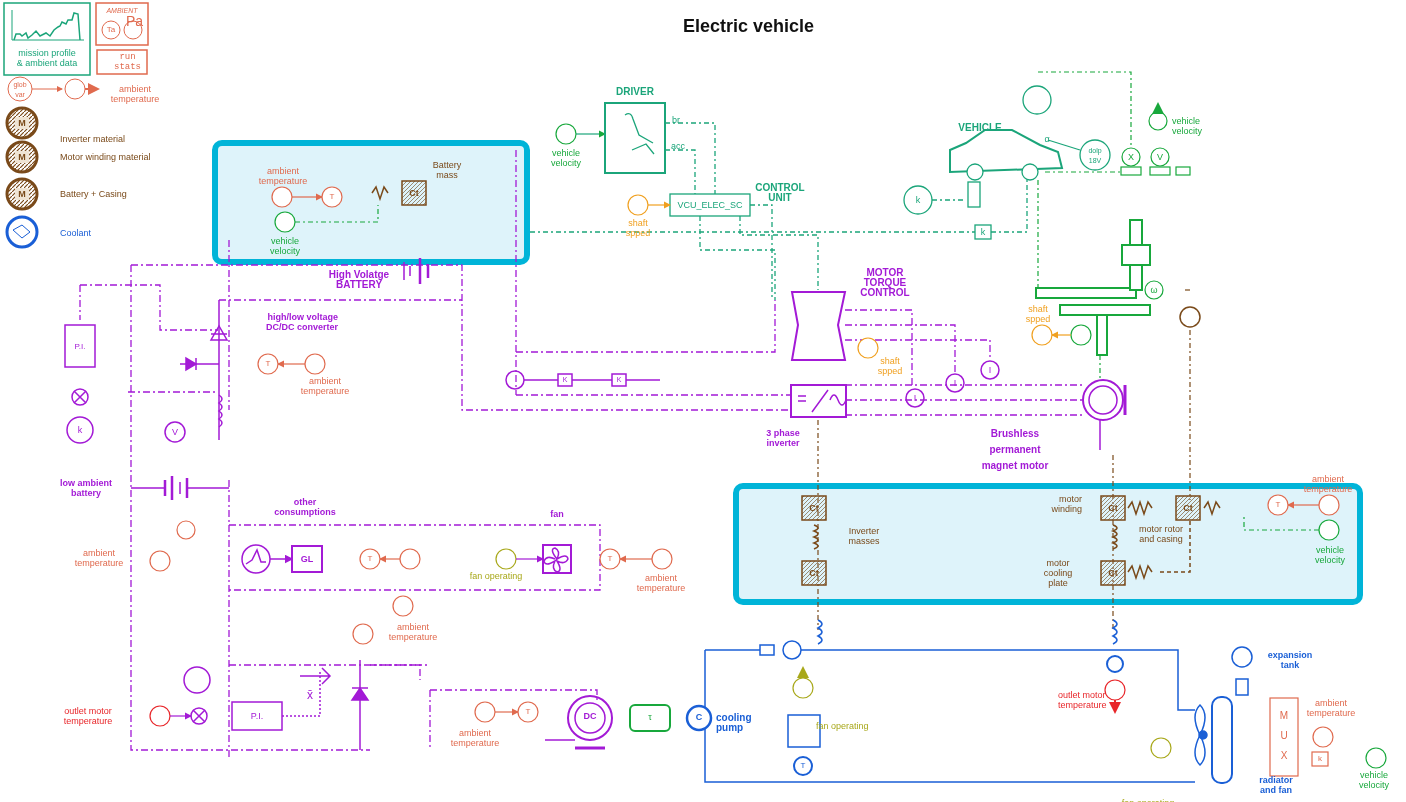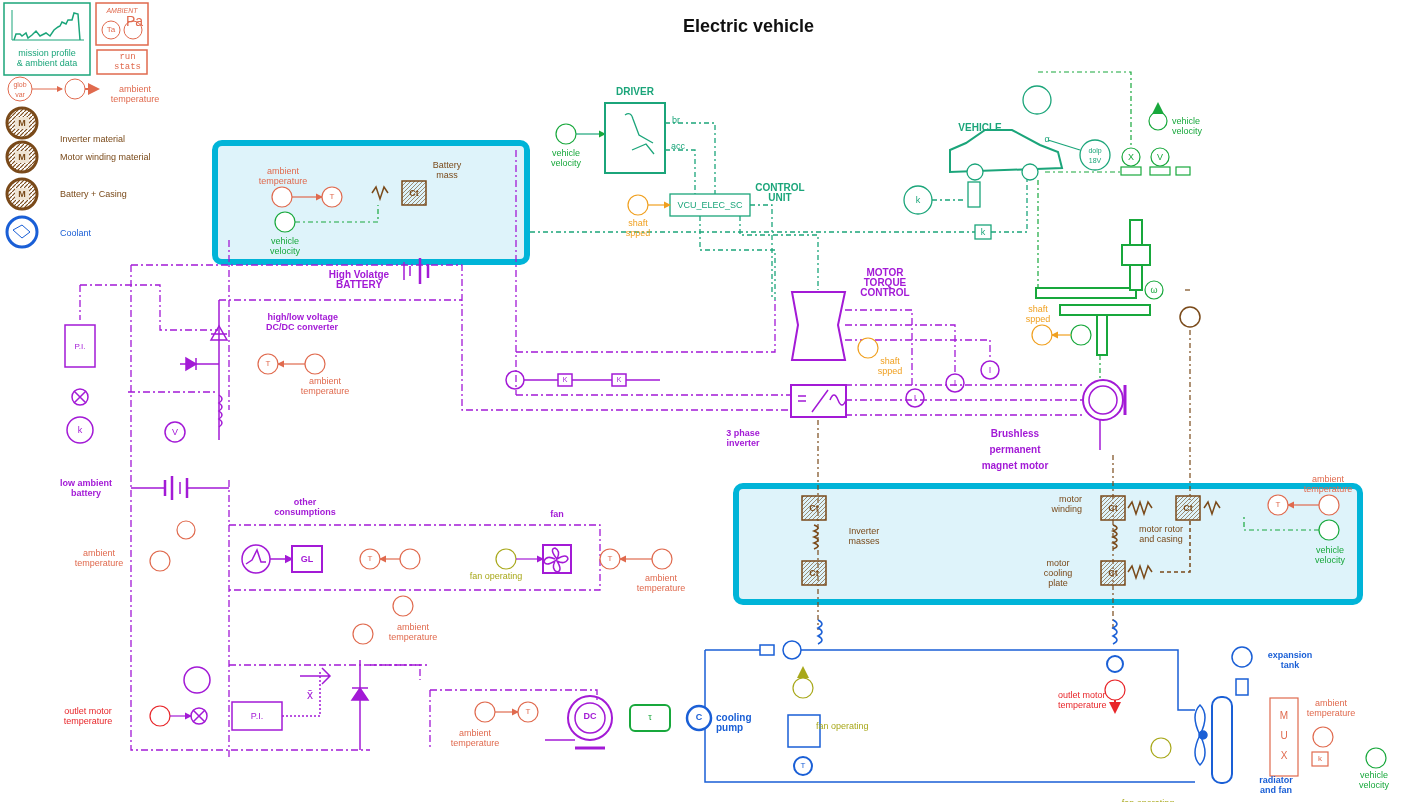--- a/index.html
+++ b/index.html
@@ -394,21 +394,21 @@
 
 <div class="lbl purple bold" style="left:845px;top:268px;width:80px;font-size:10px;">MOTOR
 TORQUE
 CONTROL</div>
 <div class="lbl orange" style="left:862px;top:356px;width:56px;">shaft
 spped</div>
 <div class="lbl purple" style="left:909px;top:393px;width:12px;">I</div>
 <div class="lbl purple" style="left:949px;top:378px;width:12px;">I</div>
 <div class="lbl purple" style="left:984px;top:365px;width:12px;">I</div>
 
-<div class="lbl purple bold" style="left:710px;top:428px;width:66px;">3 phase
+<div class="lbl purple bold" style="left:750px;top:428px;width:66px;">3 phase
 inverter</div>
 <div class="lbl purple bold" style="left:965px;top:426px;width:100px;font-size:10px;line-height:16px;">Brushless
 permanent
 magnet motor</div>
 
 <div class="lbl purple bold" style="left:228px;top:312px;width:110px;text-align:right;">high/low voltage
 DC/DC converter</div>
 <div class="lbl purple" style="left:66px;top:342px;width:28px;font-size:8px;">P.I.</div>
 <div class="lbl purple" style="left:74px;top:425px;width:12px;">k</div>
 <div class="lbl purple" style="left:169px;top:427px;width:12px;">V</div>

